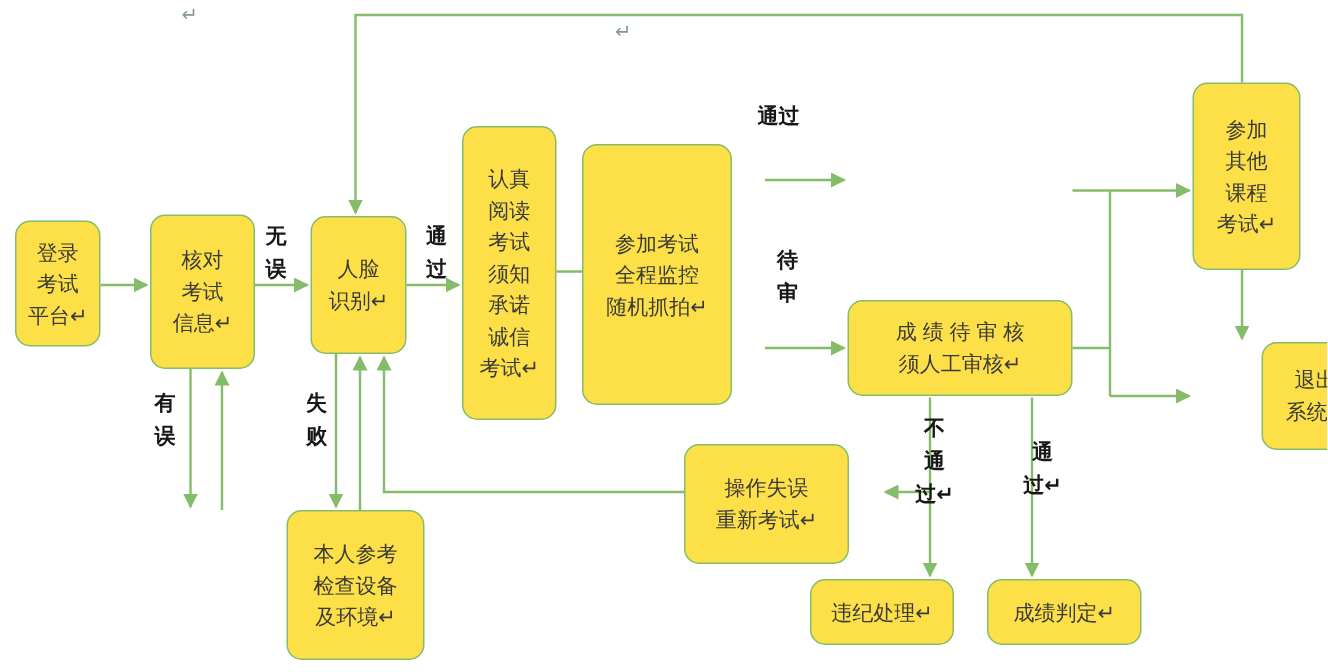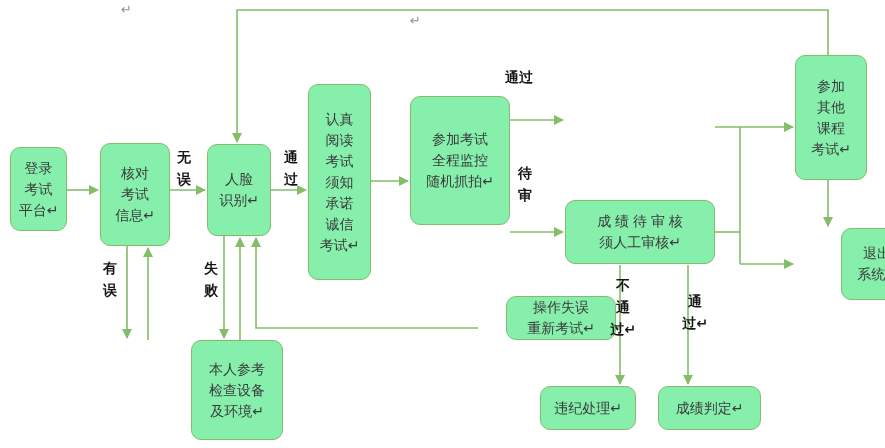--- a/index.html
+++ b/index.html
@@ -10,43 +10,43 @@
   }
   html,body{margin:0;padding:0;background:#ffffff;}
   #canvas{
     position:relative;width:885px;height:448px;background:#fff;overflow:hidden;
     font-family:"Liberation Sans","DejaVu Sans",sans-serif;
   }
   #wires{position:absolute;left:0;top:0;width:885px;height:448px;}
   .edge{fill:none;stroke:var(--green);stroke-width:1.6px;}
   #ah path{fill:var(--green);}
   .node{
-    position:absolute;background:#86efac;border:1.5px solid var(--green);border-radius:10px;
+    position:absolute;background:#fde047;border:1.5px solid var(--green);border-radius:10px;
     display:flex;align-items:center;justify-content:center;text-align:center;
     white-space:pre-line;font-size:14px;line-height:21px;color:var(--node-text);
     box-sizing:border-box;z-index:2;
   }
   .lbl{
     position:absolute;font-weight:bold;color:var(--label-text);font-size:14px;line-height:22px;
     white-space:pre-line;text-align:center;z-index:3;
   }
   .mark{position:absolute;color:var(--mark);font-size:13px;z-index:1;}
 
   #n-login{left:10px;top:147px;width:57px;height:84px}
   #n-verify{left:100px;top:143px;width:70px;height:103px}
   #n-face{left:207px;top:144px;width:64px;height:92px}
   #n-notice{left:308px;top:84px;width:63px;height:196px}
-  #n-exam{left:410px;top:96px;width:100px;height:129px}
+  #n-exam{left:388px;top:96px;width:100px;height:174px}
   #n-objective{left:565px;top:59px;width:150px;height:136px}
   #n-review{left:565px;top:200px;width:150px;height:64px}
   #n-other{left:795px;top:55px;width:72px;height:125px}
   #n-exit{left:841px;top:228px;width:72px;height:72px}
   #n-contact{left:85px;top:340px;width:86px;height:100px}
   #n-equipment{left:191px;top:340px;width:92px;height:100px}
-  #n-retry{left:506px;top:296px;width:110px;height:44px}
+  #n-retry{left:456px;top:296px;width:110px;height:80px}
   #n-violation{left:540px;top:386px;width:96px;height:44px}
   #n-judgment{left:658px;top:386px;width:103px;height:44px}
 
   #l-noerror{left:170px;top:146px;width:28px}
   #l-passface{left:277px;top:146px;width:28px}
   #l-passtop{left:505px;top:66px}
   #l-pending{left:511px;top:162px;width:28px}
   #l-haserror{left:96px;top:257px;width:28px}
   #l-failed{left:197px;top:257px;width:28px}
   #l-notpass{left:607px;top:274px;width:32px}

